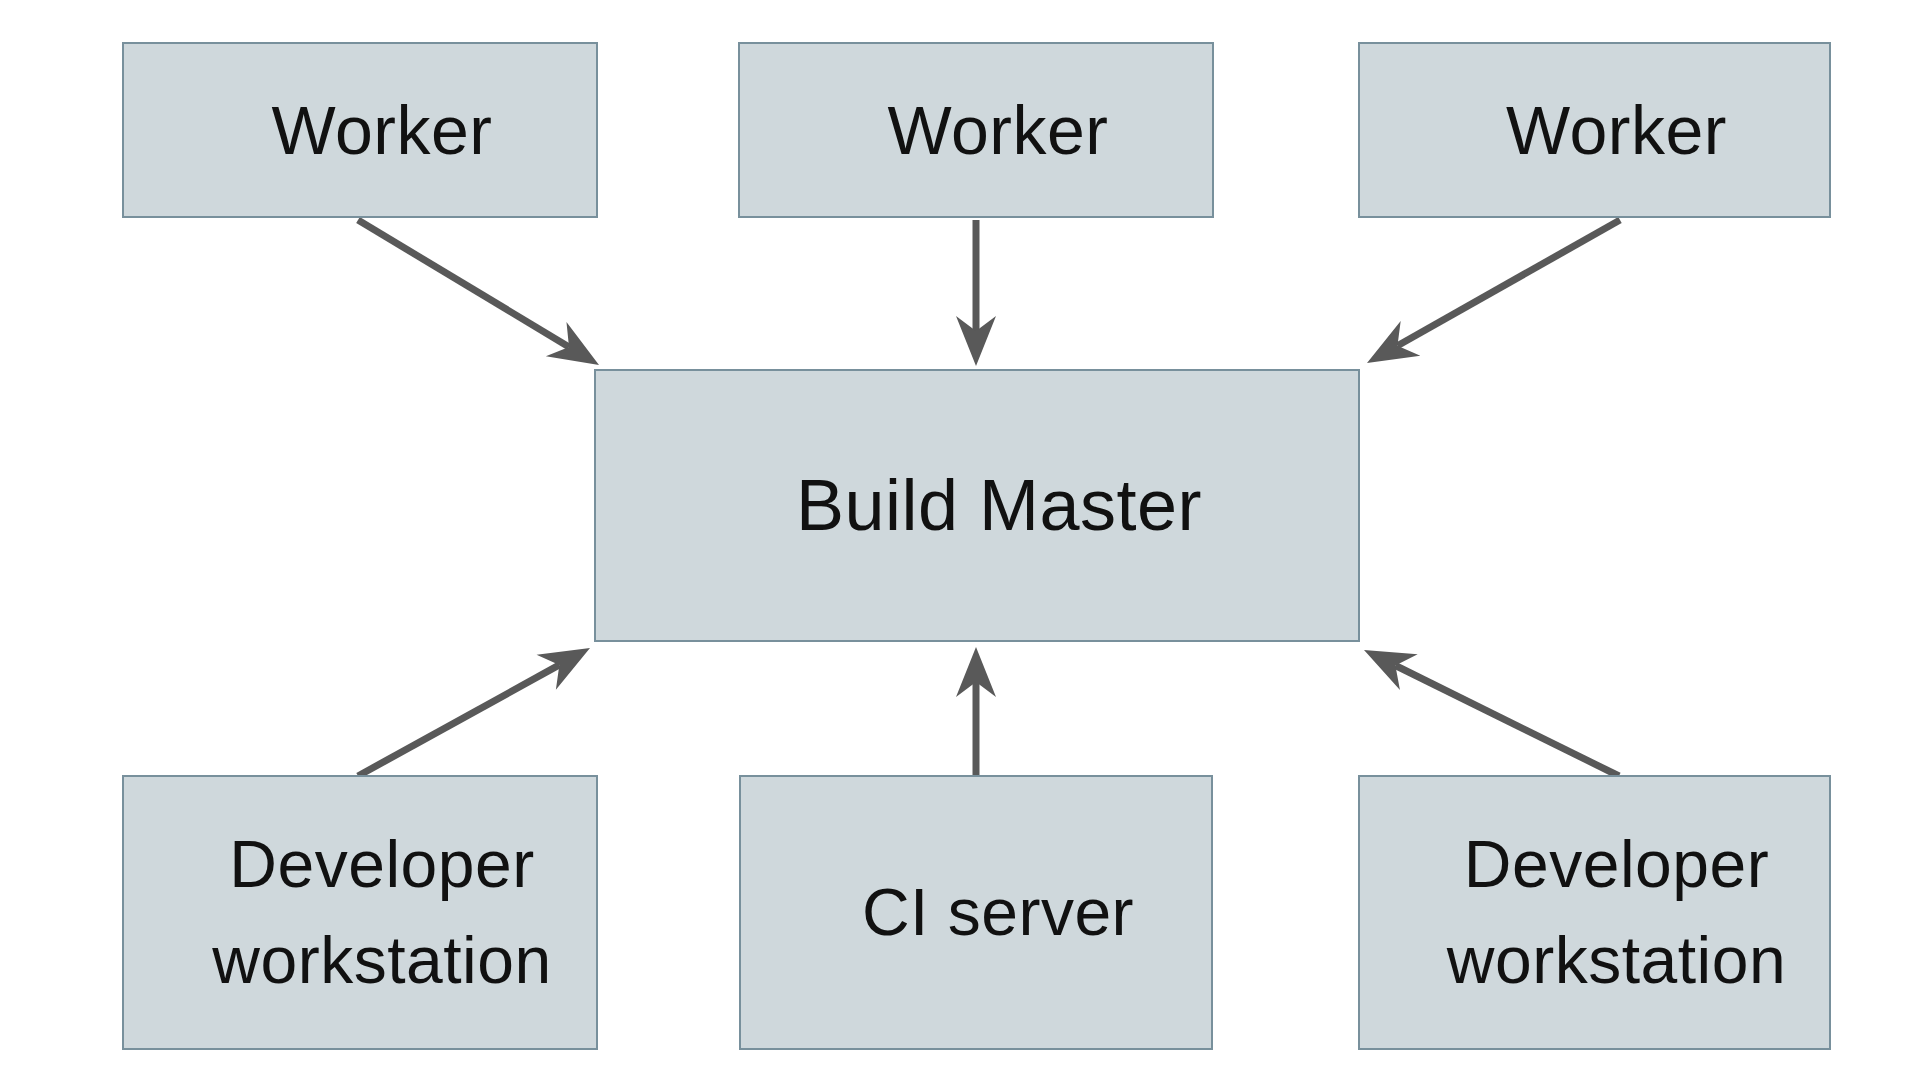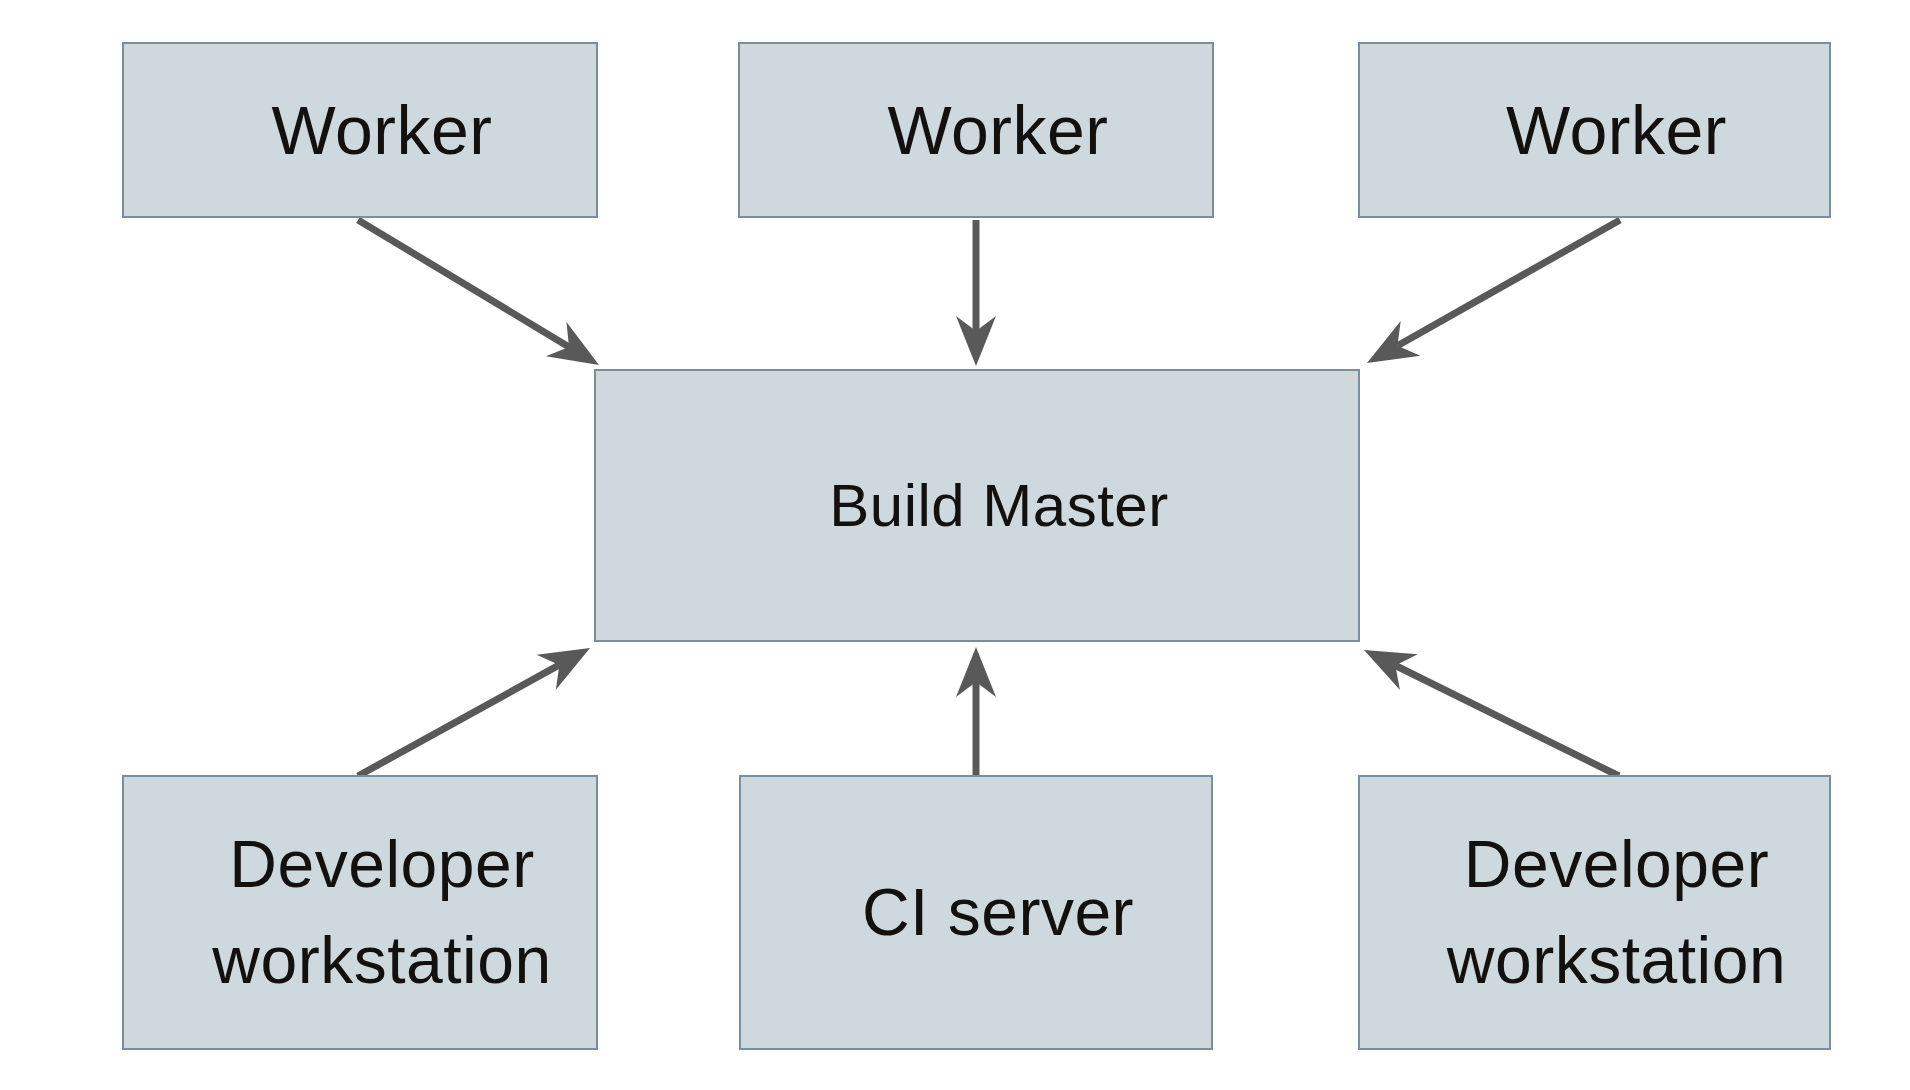--- a/index.html
+++ b/index.html
@@ -39,21 +39,21 @@
     white-space: pre-line;
     font-size: 68px;
     line-height: 1.45;
     letter-spacing: 0.5px;
   }
   
   .n-worker-1 { left: 122px;  top: 42px;  width: 476px; height: 176px; }
   .n-worker-2 { left: 738px;  top: 42px;  width: 476px; height: 176px; }
   .n-worker-3 { left: 1358px; top: 42px;  width: 473px; height: 176px; }
   .n-build-master { left: 594px; top: 369px; width: 766px; height: 273px; }
-  .n-build-master .node-label { font-size: 60px; }
+  .n-build-master .node-label { font-size: 72px; }
   .n-dev-1 { left: 122px;  top: 775px; width: 476px; height: 275px; }
   .n-ci     { left: 739px;  top: 775px; width: 474px; height: 275px; }
   .n-dev-2 { left: 1358px; top: 775px; width: 473px; height: 275px; }
   .n-dev-1 .node-label, .n-ci .node-label, .n-dev-2 .node-label { font-size: 66px; }
 </style>
 </head>
 <body>
 
 <div class="canvas">
 

